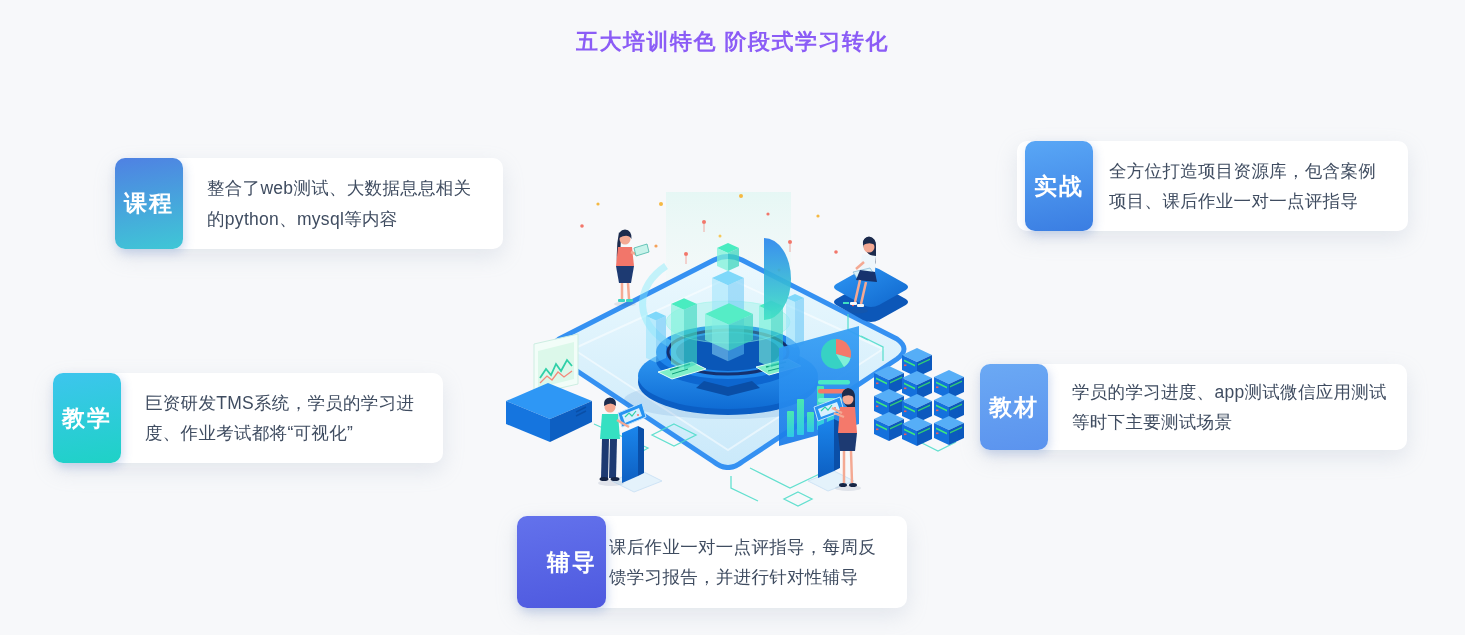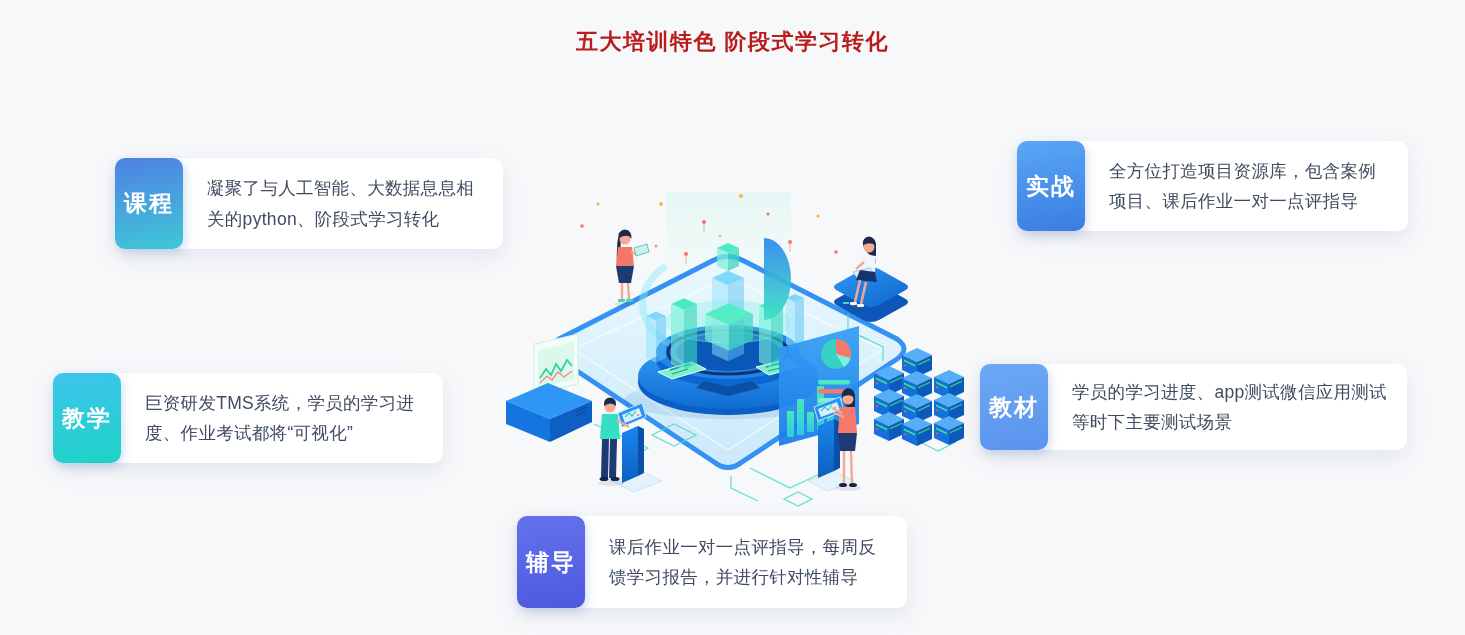--- a/index.html
+++ b/index.html
@@ -4,21 +4,21 @@
 <style>
   html,body{margin:0;padding:0;background:#f7f8fa;}
   .stage{
     position:relative;width:1465px;height:635px;overflow:hidden;
     background:#f7f8fa;
     font-family:"Liberation Sans","DejaVu Sans",sans-serif;
   }
   .page-title{
     position:absolute;top:27px;left:0;width:100%;
     text-align:center;font-size:22px;font-weight:bold;
-    color:#b91c1c;letter-spacing:1.5px;
+    color:#8b5cf6;letter-spacing:1.5px;
   }
   .illustration{position:absolute;left:498px;top:186px;width:472px;height:348px;z-index:1;}
   .feature-card{
     position:absolute;background:#ffffff;border-radius:10px;
     box-shadow:0 8px 22px rgba(145,160,185,0.20);z-index:2;
   }
   .badge{
     position:absolute;left:0;top:0;height:100%;width:68px;border-radius:10px;
     display:flex;align-items:center;justify-content:center;
     color:#fff;font-size:23px;font-weight:bold;letter-spacing:2px;
@@ -28,24 +28,24 @@
     box-sizing:border-box;height:100%;padding:0 20px 0 92px;
     display:flex;align-items:center;
     font-size:17.5px;line-height:1.72;color:#3f4c60;letter-spacing:0.3px;
   }
   .card-course  {left:95px;  top:158px; width:388px; height:91px;margin-left:20px;}
   .card-practice{left:1017px;top:141px; width:391px; height:90px;}
   .card-teaching{left:53px;  top:373px; width:390px; height:90px;}
   .card-textbook{left:980px;top:364px; width:427px; height:86px;}
   .card-tutoring{left:517px; top:516px; width:390px; height:92px;}
   .badge-course  {background:linear-gradient(170deg,#4f81e3,#3fc7d6);}
-  .badge-practice{background:linear-gradient(170deg,#59a7f6,#3a7de2);}
+  .badge-practice{background:linear-gradient(170deg,#59a7f6,#3a7de2);margin-left:8px;}
   .badge-teaching{background:linear-gradient(170deg,#3dc5ee,#1ed2c6);}
   .badge-textbook{background:linear-gradient(170deg,#6ba9f4,#5b93ee);}
-  .badge-tutoring{background:linear-gradient(170deg,#6372ec,#4e59df);}
+  .badge-tutoring{background:linear-gradient(170deg,#6372ec,#4e59df);padding-left:21px;}
 </style>
 </head>
 <body>
 
 <div class="stage">
 
   <div class="page-title">五大培训特色 阶段式学习转化</div>
 
   <svg class="illustration" viewBox="0 0 472 348" aria-hidden="true">
     <defs>
@@ -295,21 +295,21 @@
       <polygon points="340,247 359,247 357,265 342,265" fill="#1d3a72"></polygon>
       <line x1="346" y1="265" x2="346" y2="297" stroke="#f4a993" stroke-width="2.5"></line>
       <line x1="353" y1="265" x2="354" y2="297" stroke="#f4a993" stroke-width="2.5"></line>
       <ellipse cx="345" cy="299" rx="4" ry="2" fill="#152445"></ellipse>
       <ellipse cx="355" cy="299" rx="4" ry="2" fill="#152445"></ellipse>
     </g>
   </svg>
 
   <div class="feature-card card-course">
     <span class="badge badge-course">课程</span>
-    <div class="desc">凝聚了与人工智能、大数据息息相关的python、阶段式学习转化</div>
+    <div class="desc">整合了web测试、大数据息息相关的python、mysql等内容</div>
   </div>
 
   <div class="feature-card card-practice">
     <span class="badge badge-practice">实战</span>
     <div class="desc">全方位打造项目资源库，包含案例项目、课后作业一对一点评指导</div>
   </div>
 
   <div class="feature-card card-teaching">
     <span class="badge badge-teaching">教学</span>
     <div class="desc">巨资研发TMS系统，学员的学习进度、作业考试都将“可视化”</div>

